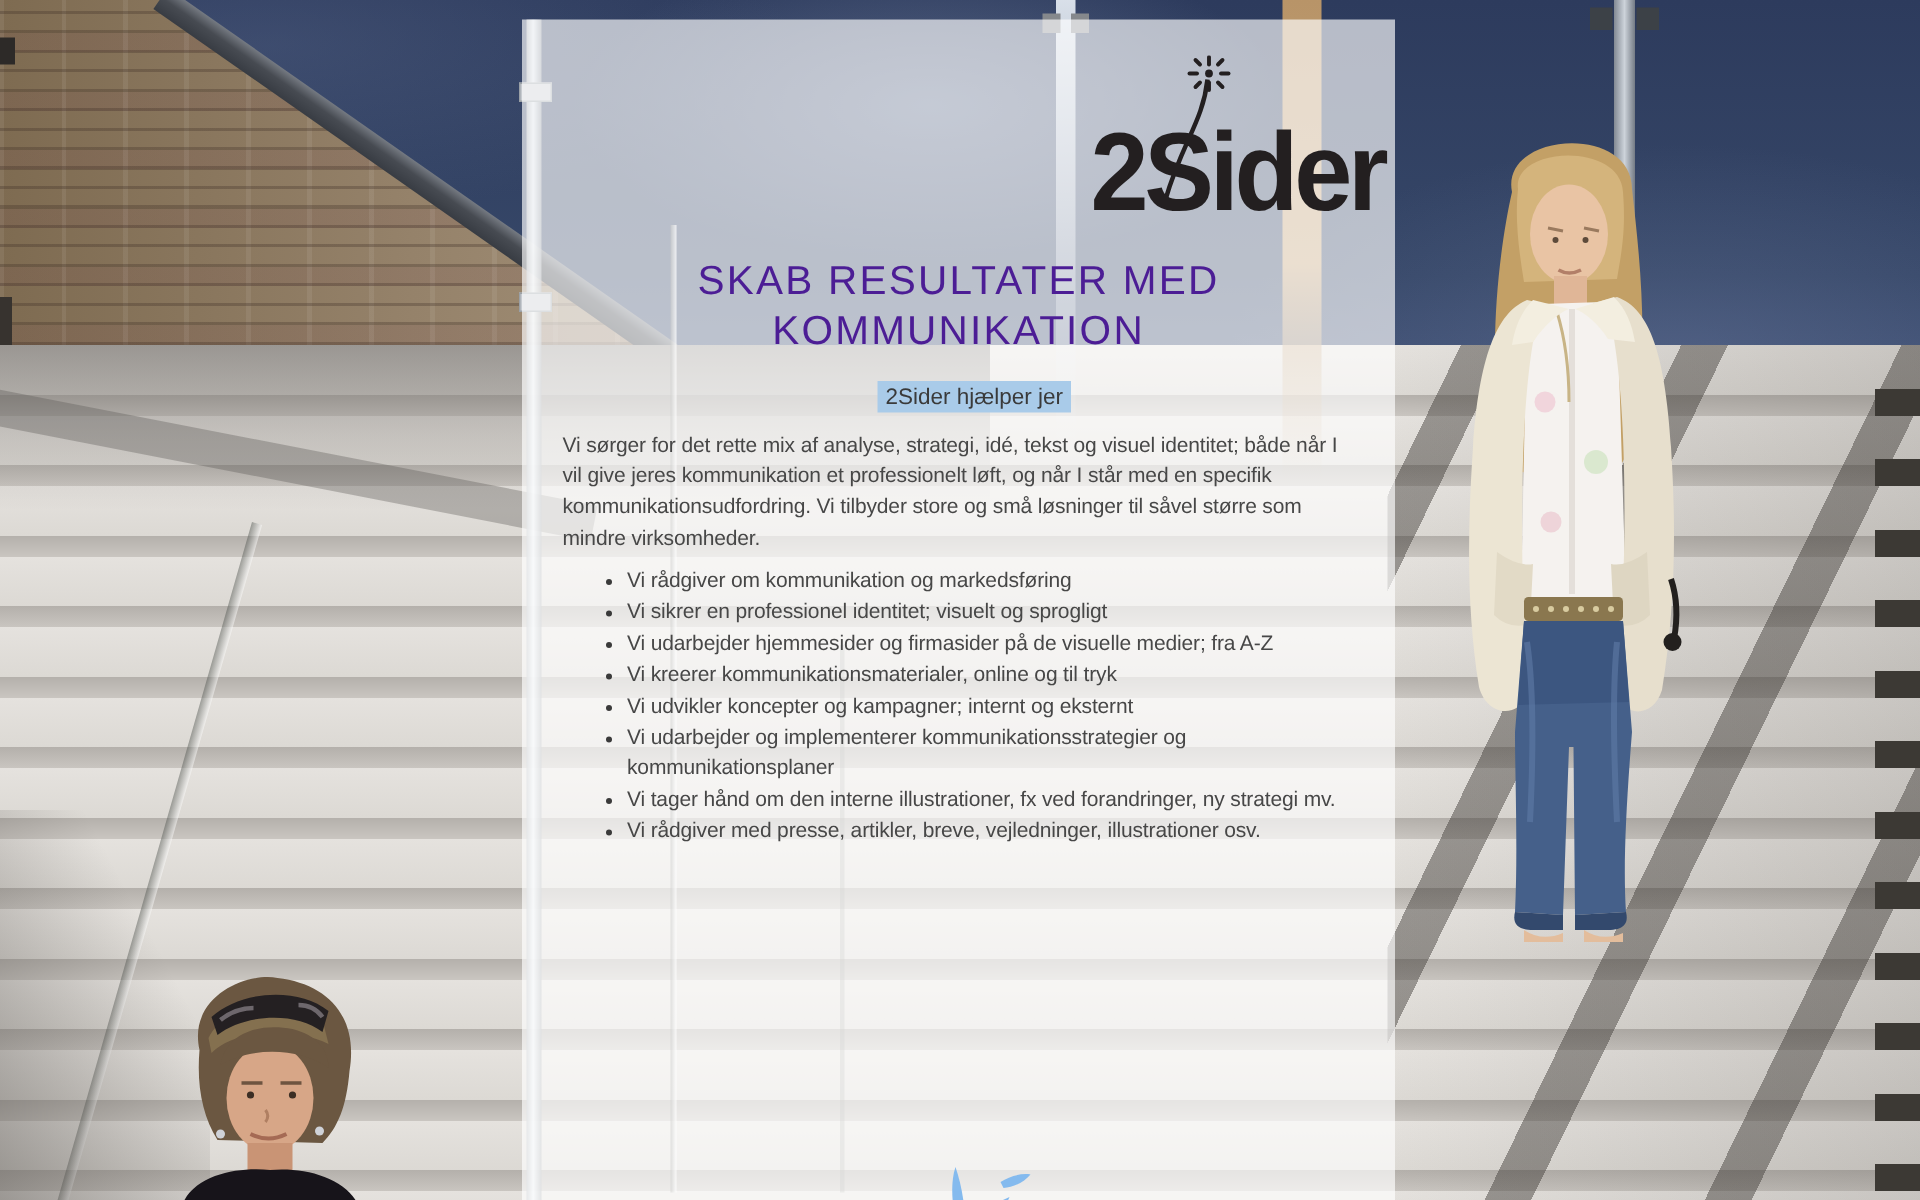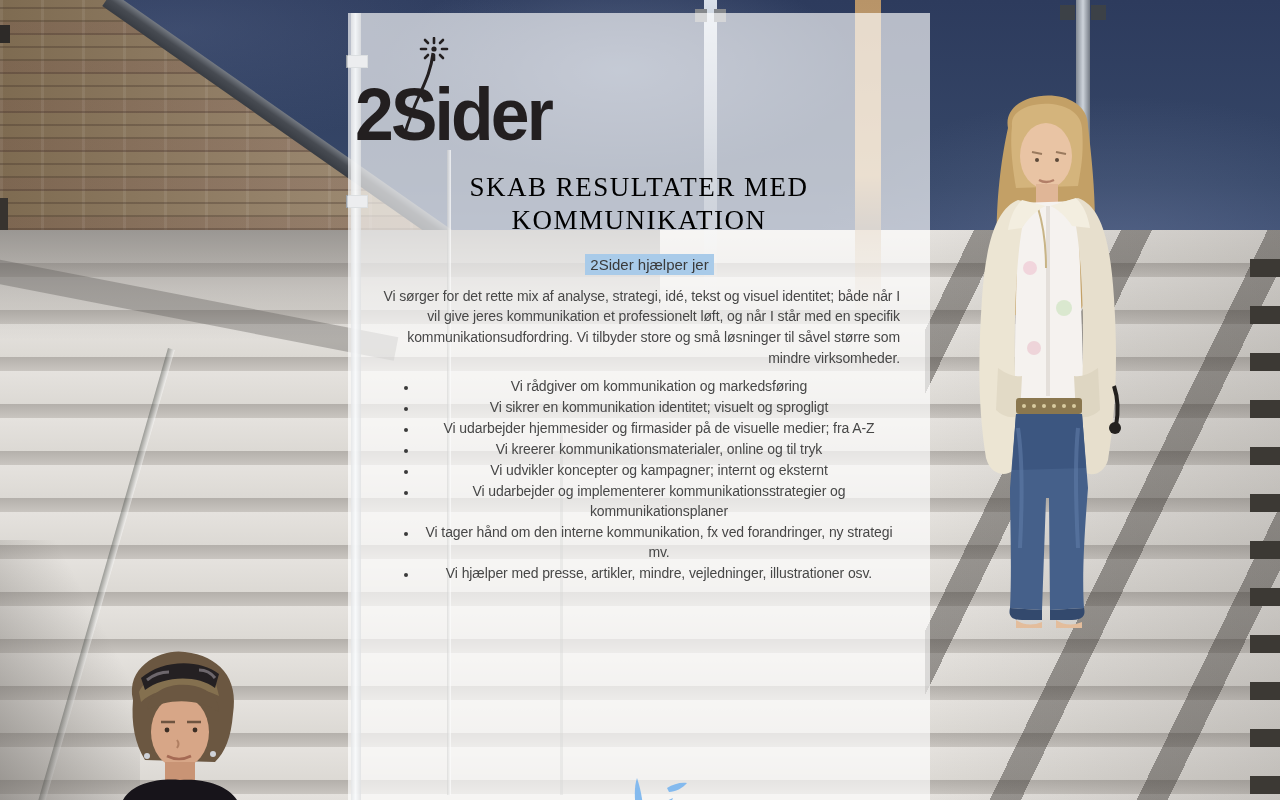--- a/index.html
+++ b/index.html
@@ -96,43 +96,42 @@
   .woman-right{left:938px;top:68px;width:224px;height:560px;}
   .woman-left{left:103px;top:640px;width:154px;height:160px;}
 
   
   .panel{
     left:348px;top:13px;width:582px;height:787px;
     background:rgba(255,255,255,.66);
     overflow:hidden;
   }
   .panel-inner{position:relative;width:100%;height:100%;color:#3d3d3d;}
-  .logo-wrap{text-align:left;margin-top:24px;height:118px;}
+  .logo-wrap{text-align:right;margin-top:24px;height:118px;}
   .hero-title{
     width:440px;margin:16px auto 0;text-align:center;
     font-size:27px;font-weight:300;letter-spacing:1.5px;line-height:1.22;
-    color:#000000;
-    font-family:Liberation Serif, serif;
+    color:#4c1d95;
   }
   .hero-sub{
     width:548px;margin:16px auto 0;text-align:center;
     font-size:16.5px;line-height:1.32;color:#3d3d3d;font-weight:400;
   }
   .hero-highlight-row{text-align:center;margin-top:17px;}
   .hero-highlight{
     display:inline-block;background:#a9cbe9;color:#3a3a3a;
     font-size:15px;padding:2px 5px;margin-left:21px;
   }
   .body-text{
     margin:11px 30px 0 27px;
-    font-size:14px;line-height:1.47;color:#474747;letter-spacing:-0.1px;text-align:right;
+    font-size:14px;line-height:1.47;color:#474747;letter-spacing:-0.1px;
   }
   ul.services{
     margin:8px 30px 0 0;padding-left:70px;
-    font-size:14px;line-height:1.43;color:#474747;letter-spacing:-0.1px;text-align:center;
+    font-size:14px;line-height:1.43;color:#474747;letter-spacing:-0.1px;
   }
   ul.services li{margin:0 0 1px;}
   ul.services li::marker{color:#3a3a3a;font-size:12px;}
   .closing-text{margin-top:11px;}
   .splash{left:50%;bottom:-26px;transform:translateX(-50%);}
 </style>
 </head>
 <body>
 
 <div class="abs sky"></div>
@@ -266,27 +265,27 @@
 
 
     <div class="hero-highlight-row">
       <span class="hero-highlight">2Sider hjælper jer</span>
     </div>
 
     <p class="body-text">Vi sørger for det rette mix af analyse, strategi, idé, tekst og visuel identitet; både når I vil give jeres kommunikation et professionelt løft, og når I står med en specifik kommunikationsudfordring. Vi tilbyder store og små løsninger til såvel større som mindre virksomheder.</p>
 
     <ul class="services">
       <li>Vi rådgiver om kommunikation og markedsføring</li>
-      <li>Vi sikrer en kommunikation identitet; visuelt og sprogligt</li>
+      <li>Vi sikrer en professionel identitet; visuelt og sprogligt</li>
       <li>Vi udarbejder hjemmesider og firmasider på de visuelle medier; fra A-Z</li>
       <li>Vi kreerer kommunikationsmaterialer, online og til tryk</li>
       <li>Vi udvikler koncepter og kampagner; internt og eksternt</li>
       <li>Vi udarbejder og implementerer kommunikationsstrategier og kommunikationsplaner</li>
-      <li>Vi tager hånd om den interne kommunikation, fx ved forandringer, ny strategi mv.</li>
-      <li>Vi hjælper med presse, artikler, mindre, vejledninger, illustrationer osv.</li>
+      <li>Vi tager hånd om den interne illustrationer, fx ved forandringer, ny strategi mv.</li>
+      <li>Vi rådgiver med presse, artikler, breve, vejledninger, illustrationer osv.</li>
     </ul>
 
 
     <svg class="abs splash" width="120" height="84" viewBox="0 0 120 84">
       <g fill="#84baee">
         <path d="M60 58 C56 40 54 24 58 12 C62 24 66 42 63 58 Z"></path>
         <path d="M54 60 C42 48 32 40 26 38 C34 36 52 44 58 56 Z" transform="rotate(-8 54 60)"></path>
         <path d="M66 58 C74 44 84 36 94 32 C90 42 80 54 70 60 Z"></path>
         <path d="M50 64 C36 60 24 60 14 64 C24 54 42 54 52 60 Z"></path>
         <path d="M70 64 C84 58 98 58 108 62 C98 52 78 54 68 60 Z"></path>

